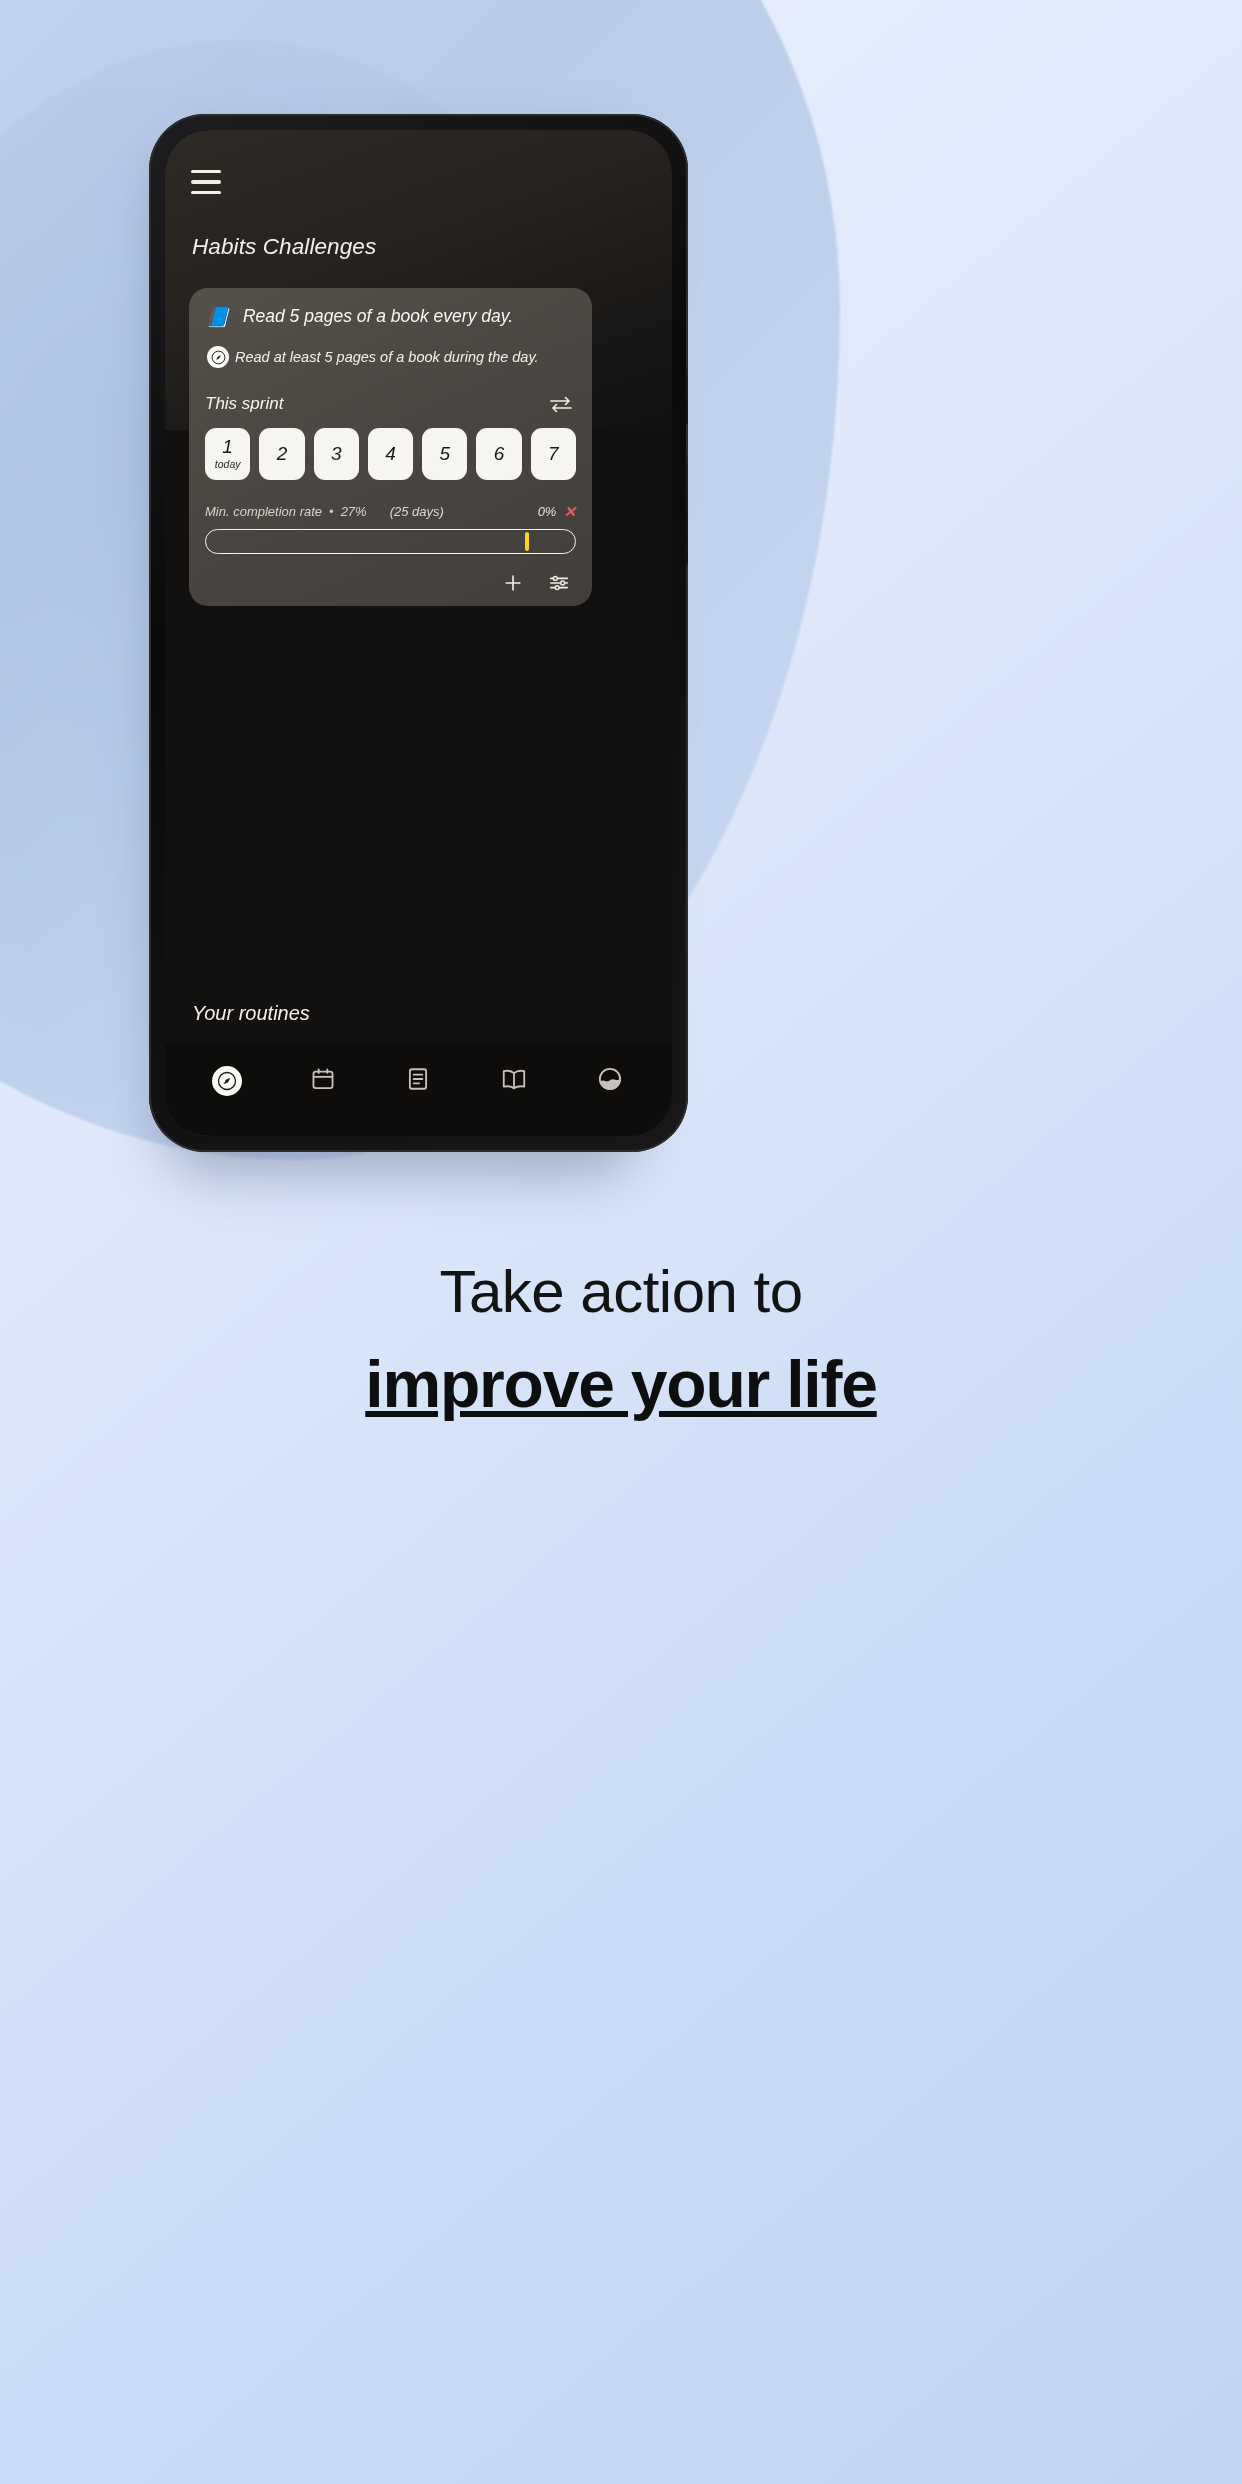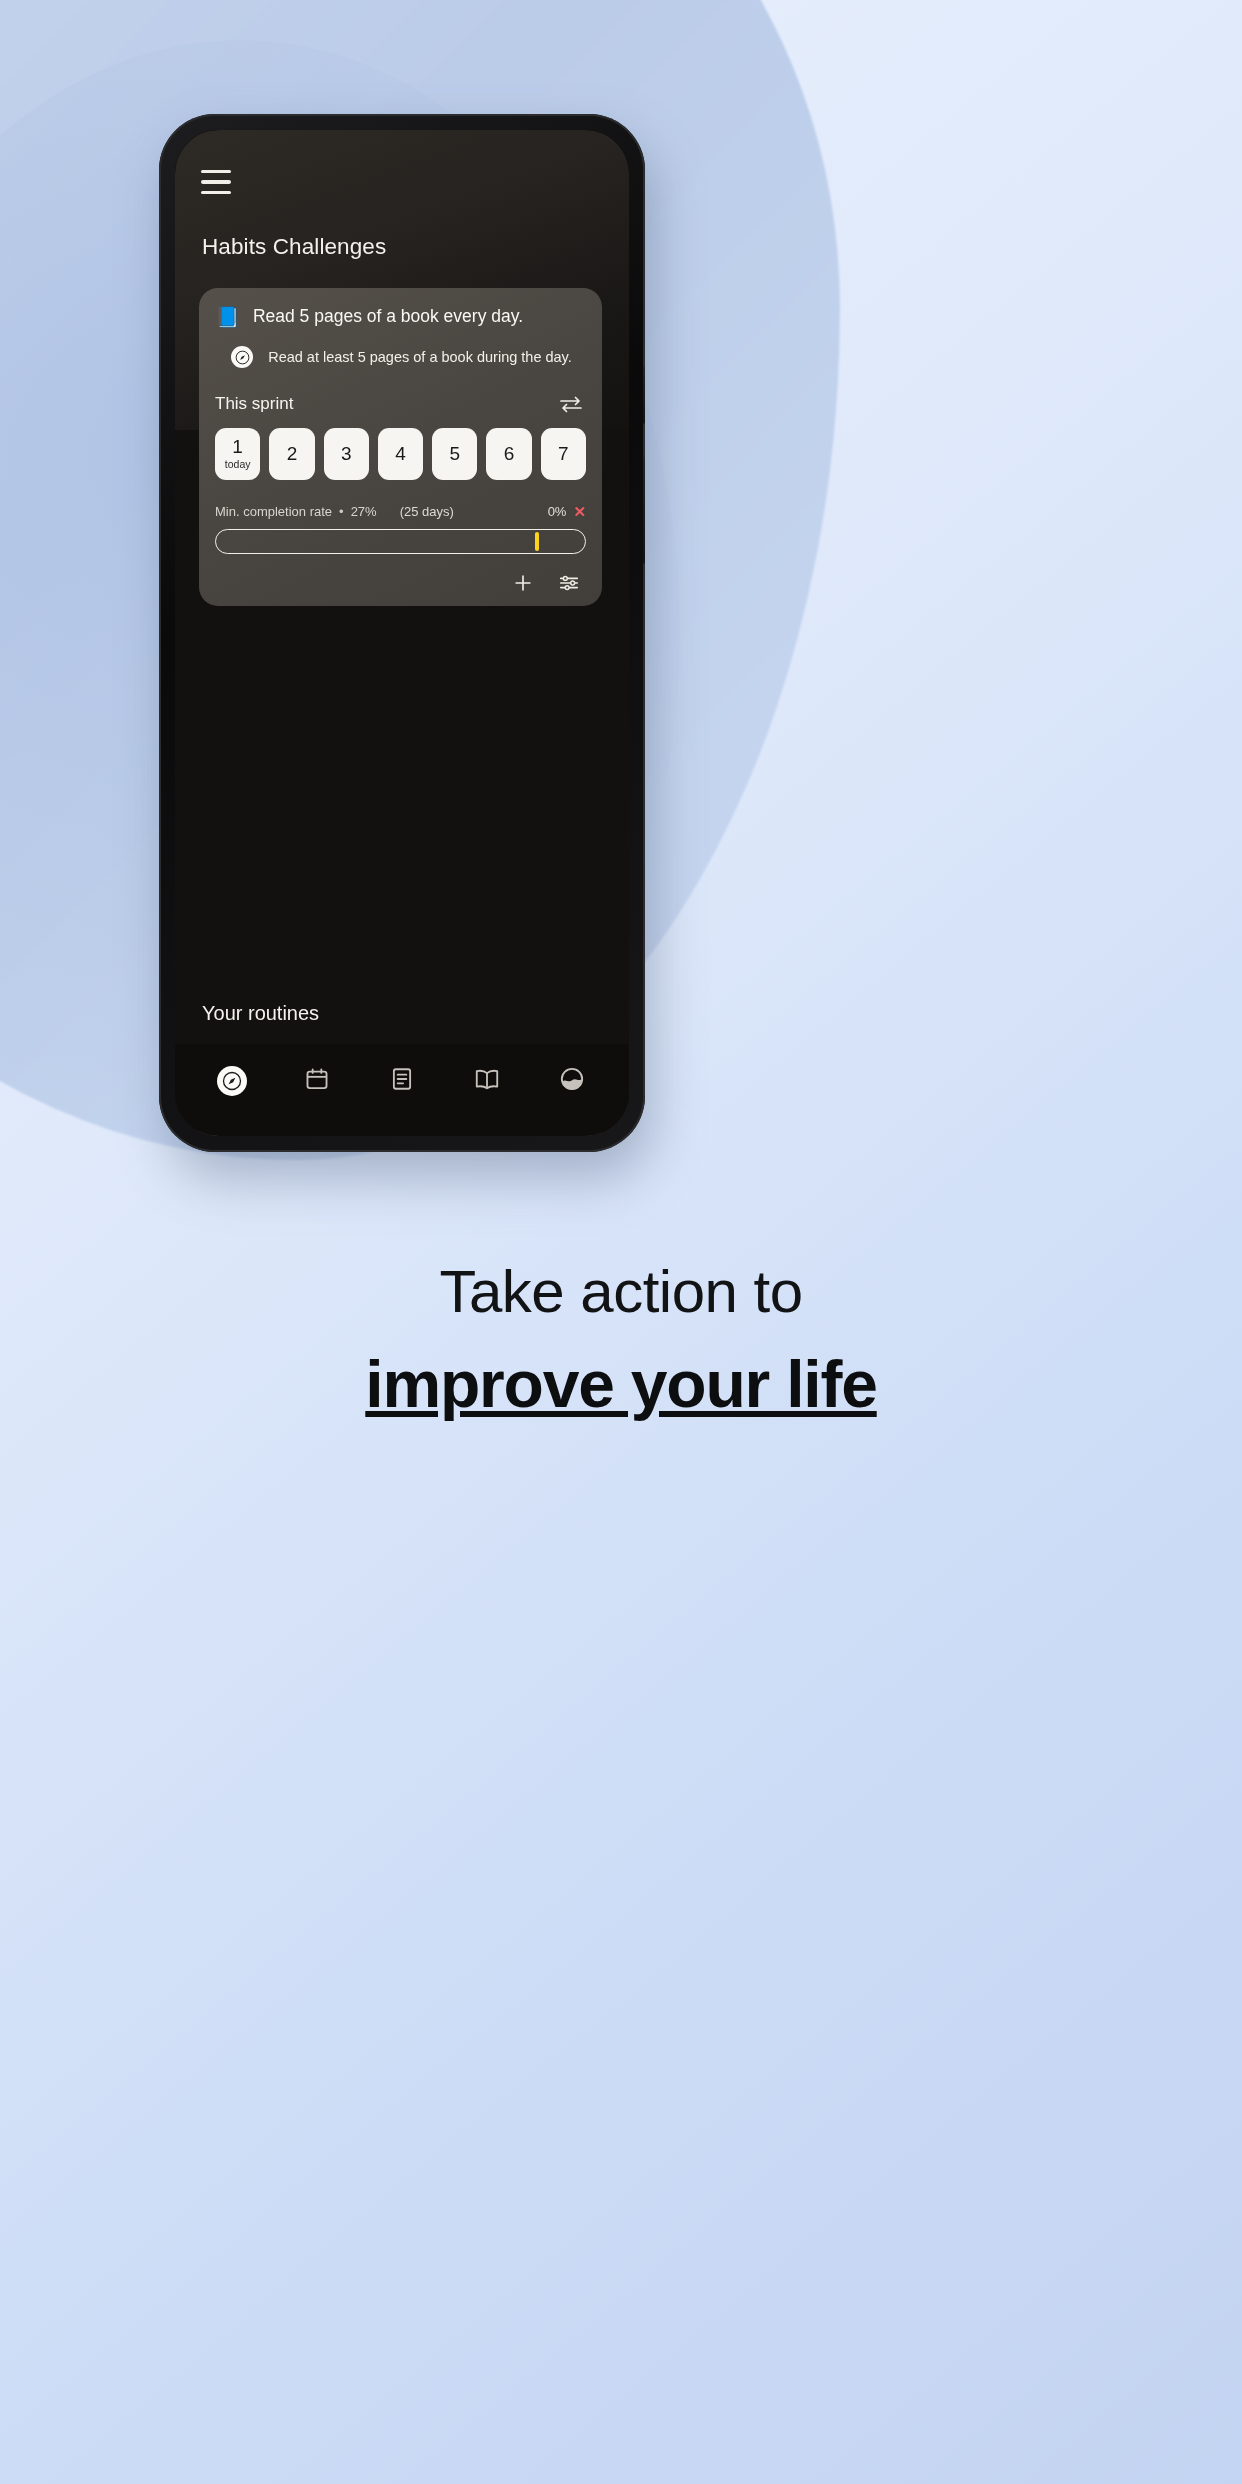--- a/index.html
+++ b/index.html
@@ -29,22 +29,22 @@
     position:absolute;
     left:-200px; top:40px;
     width:880px; height:1180px;
     background:radial-gradient(circle at 40% 35%, rgba(170,190,225,.55), rgba(170,190,225,0) 70%);
     border-radius:50%;
   }
 
   
   #phone-wrap {
     position:absolute;
-    left:159px; top:114px;
-    width:486px; height:1038px;
+    left:149px; top:114px;
+    width:539px; height:1038px;font-style:italic;
   }
   #phone-shadow {
     position:absolute; left:10px; top:26px;
     width:483px; height:1038px;
     border-radius:56px;
     background:rgba(60,75,105,.34);
     filter:blur(26px);
   }
   #phone-frame {
     position:absolute; inset:0;
@@ -107,21 +107,21 @@
     width:403px;
     background:linear-gradient(160deg,#514d47 0%,#474views 0%,#464340 55%,#413e3a 100%);
     background:linear-gradient(155deg,#55504a 0%,#494540 50%,#423f3b 100%);
     border-radius:19px;
     padding:18px 16px 12px 16px;
   }
   .habit-title-row { display:flex; align-items:center; gap:13px; }
   .emoji-book { font-size:20px; line-height:1; }
   .habit-title { font-size:17.5px; color:#faf8f4; font-weight:400; }
 
-  .habit-desc-row { display:flex; align-items:center; gap:15px; margin-top:19px; padding-left:2px;justify-content:center; }
+  .habit-desc-row { display:flex; align-items:center; gap:6px; margin-top:19px; padding-left:2px; }
   .compass-badge {
     width:22px; height:22px; border-radius:50%;
     background:#fbfaf7; display:flex; align-items:center; justify-content:center; flex:0 0 auto;
   }
   .habit-desc { font-size:14.5px; color:#f3f0ea; }
 
   .sprint-row {
     display:flex; align-items:center; justify-content:space-between;
     margin-top:26px; padding-right:2px;
   }

